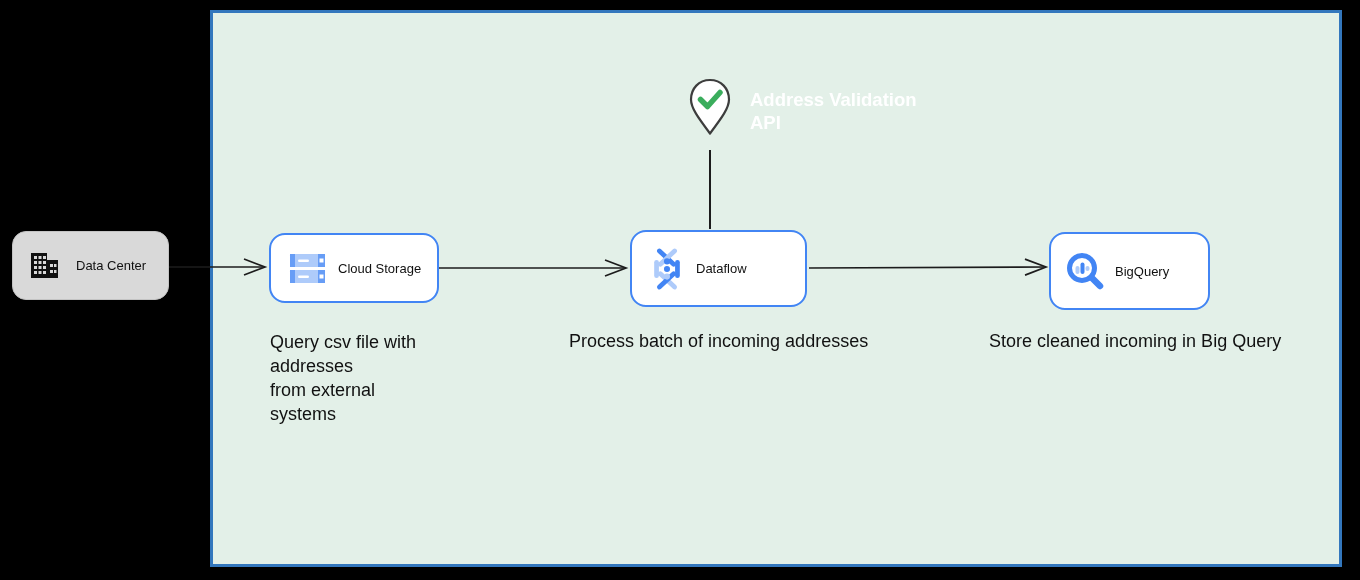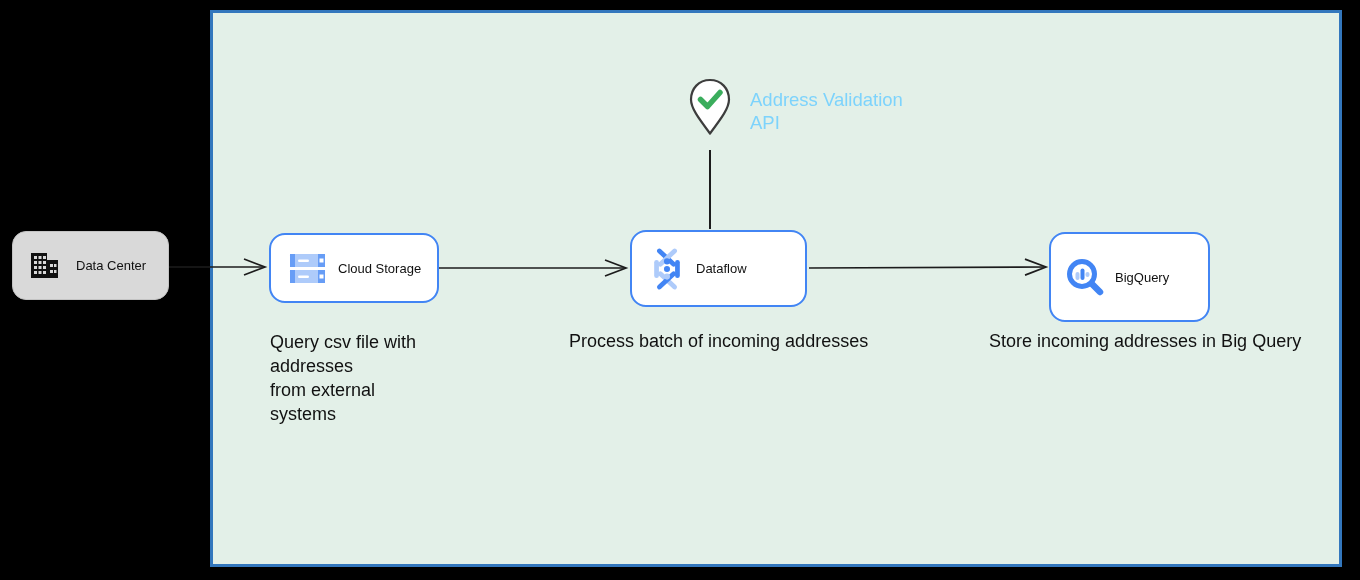--- a/index.html
+++ b/index.html
@@ -28,28 +28,28 @@
     padding-left:17px;
   }
   .node-datacenter .label { margin-left:17px; }
 
   .node-cloudstorage { left:269px; top:233px; width:170px; height:70px; padding-left:18px; }
   .node-cloudstorage .label { margin-left:12px; }
 
   .node-dataflow { left:630px; top:230px; width:177px; height:77px; padding-left:16px; }
   .node-dataflow .label { margin-left:10px; }
 
-  .node-bigquery { left:1049px; top:232px; width:161px; height:90px; padding-left:14px; }
+  .node-bigquery { left:1049px; top:232px; width:161px; height:78px; padding-left:14px; }
   .node-bigquery .label { margin-left:10px; }
 
   .pin { position:absolute; left:687px; top:77px; width:46px; height:60px; }
 
   .annot-title {
     position:absolute; left:750px; top:88px;
-    font-size:18.5px; line-height:23px; color:#7dd3fc; white-space:pre-line;
+    font-size:18.5px; line-height:23px; color:#ffffff; white-space:pre-line;font-weight:bold;
   }
 
   .caption {
     position:absolute; font-size:18px; line-height:24px; color:#111;
     white-space:pre-line;
   }
   .caption-storage  { left:270px; top:330px; }
   .caption-dataflow { left:569px; top:329px; }
   .caption-bigquery { left:989px; top:329px; }
 </style>
@@ -159,15 +159,15 @@
     <path d="M13.5,22.5 L20.5,29.5 L33,15.5" fill="none" stroke="#3aad5c" stroke-width="5.5" stroke-linecap="round" stroke-linejoin="round"></path>
   </svg>
   <div class="annot-title">Address Validation
 API</div>
 
   <div class="caption caption-storage">Query csv file with
 addresses
 from external
 systems</div>
   <div class="caption caption-dataflow">Process batch of incoming addresses</div>
-  <div class="caption caption-bigquery">Store incoming addresses in Big Query</div>
+  <div class="caption caption-bigquery">Store cleaned incoming in Big Query</div>
 
 </div>
 
 </body></html>

